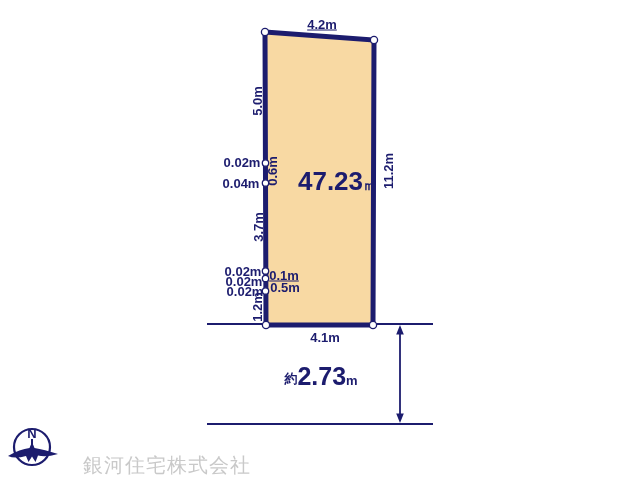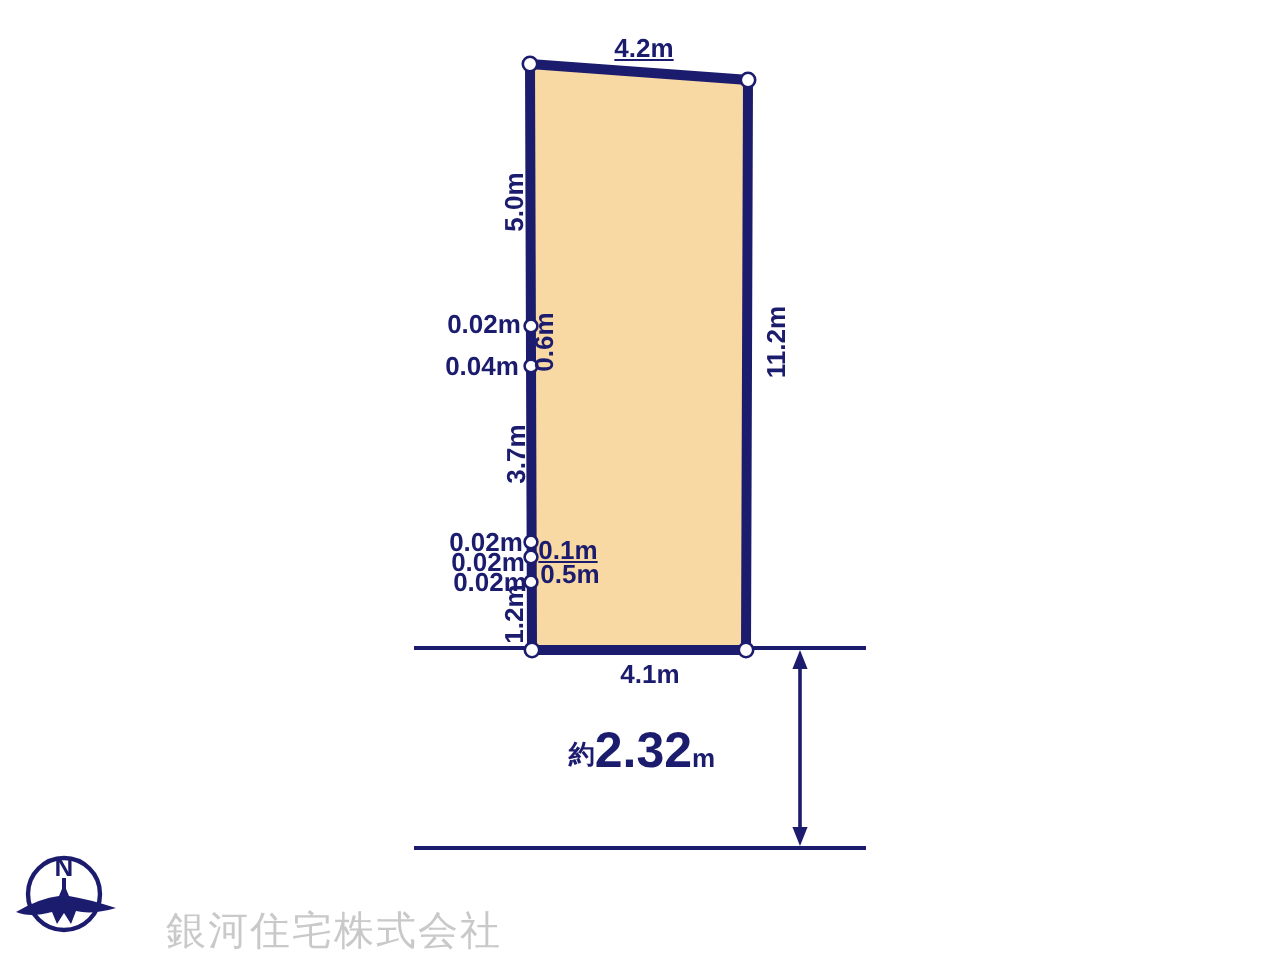--- a/index.html
+++ b/index.html
@@ -69,22 +69,25 @@
   <div class="lbl rot" style="left:388px;top:171px;">11.2m</div>
   <div class="lbl rot" style="left:258px;top:227px;">3.7m</div>
   <div class="lbl" style="left:243px;top:271px;">0.02m</div>
   <div class="lbl" style="left:244px;top:281px;">0.02m</div>
   <div class="lbl" style="left:245px;top:291px;">0.02m</div>
   <div class="lbl" style="left:284px;top:275px;text-decoration:underline;">0.1m</div>
   <div class="lbl" style="left:285px;top:287px;text-align:center;">0.5m</div>
   <div class="lbl rot" style="left:257px;top:307px;">1.2m</div>
   <div class="lbl" style="left:325px;top:337px;text-align:right;">4.1m</div>
 
+  <div class="lbl area-lbl" style="left:338px;top:181px;">
+    <span>47.23</span><span class="unit">㎡</span>
+  </div>
 
   <div class="lbl road-lbl" style="left:321px;top:376px;">
     <span class="small">約</span>
-    <span>2.32</span>
+    <span>2.73</span>
     <span class="small-unit">m</span>
   </div>
 
   <div class="watermark">銀河住宅株式会社</div>
 
 </div>
 
 </body></html>

